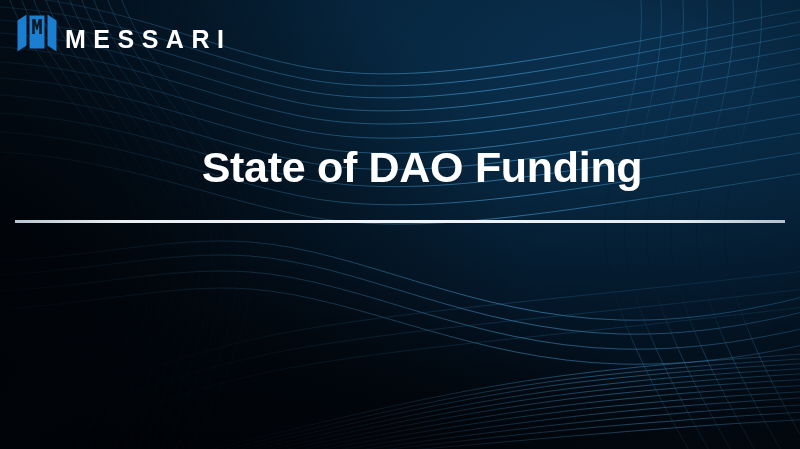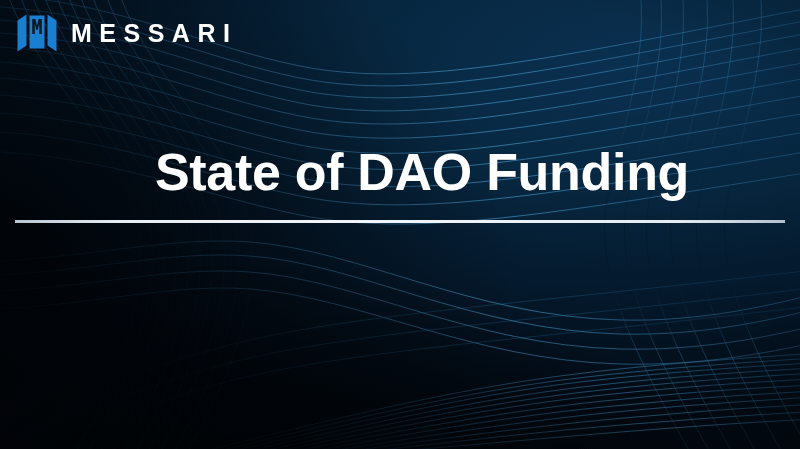--- a/index.html
+++ b/index.html
@@ -48,22 +48,22 @@
     inset: 0;
   }
   .waves svg { display: block; width: 800px; height: 449px; }
 
   
   .logo-lockup {
     position: absolute;
     left: 17px;
     top: 14px;
     display: flex;
-    align-items: center;
-    gap: 14px;
+    align-items: flex-end;
+    gap: 8px;
     z-index: 6;
   }
   .logo-mark { width: 40px; height: 38px; display: block; }
   .logo-word {
     color: #ffffff;
     font-size: 25px;
     font-weight: bold;
     letter-spacing: 7.5px;
     line-height: 1;
     white-space: nowrap;
@@ -74,21 +74,21 @@
     position: absolute;
     left: 0;
     right: 0;
     top: 143px;
     text-align: center;
     z-index: 6;
   }
   .title {
     display: inline-block;
     color: #ffffff;
-    font-size: 52px;
+    font-size: 43px;
     font-weight: bold;
     letter-spacing: -0.3px;
     line-height: 1.12;
     white-space: nowrap;
     margin-left: 44px;
   }
 
   
   .divider {
     position: absolute;

